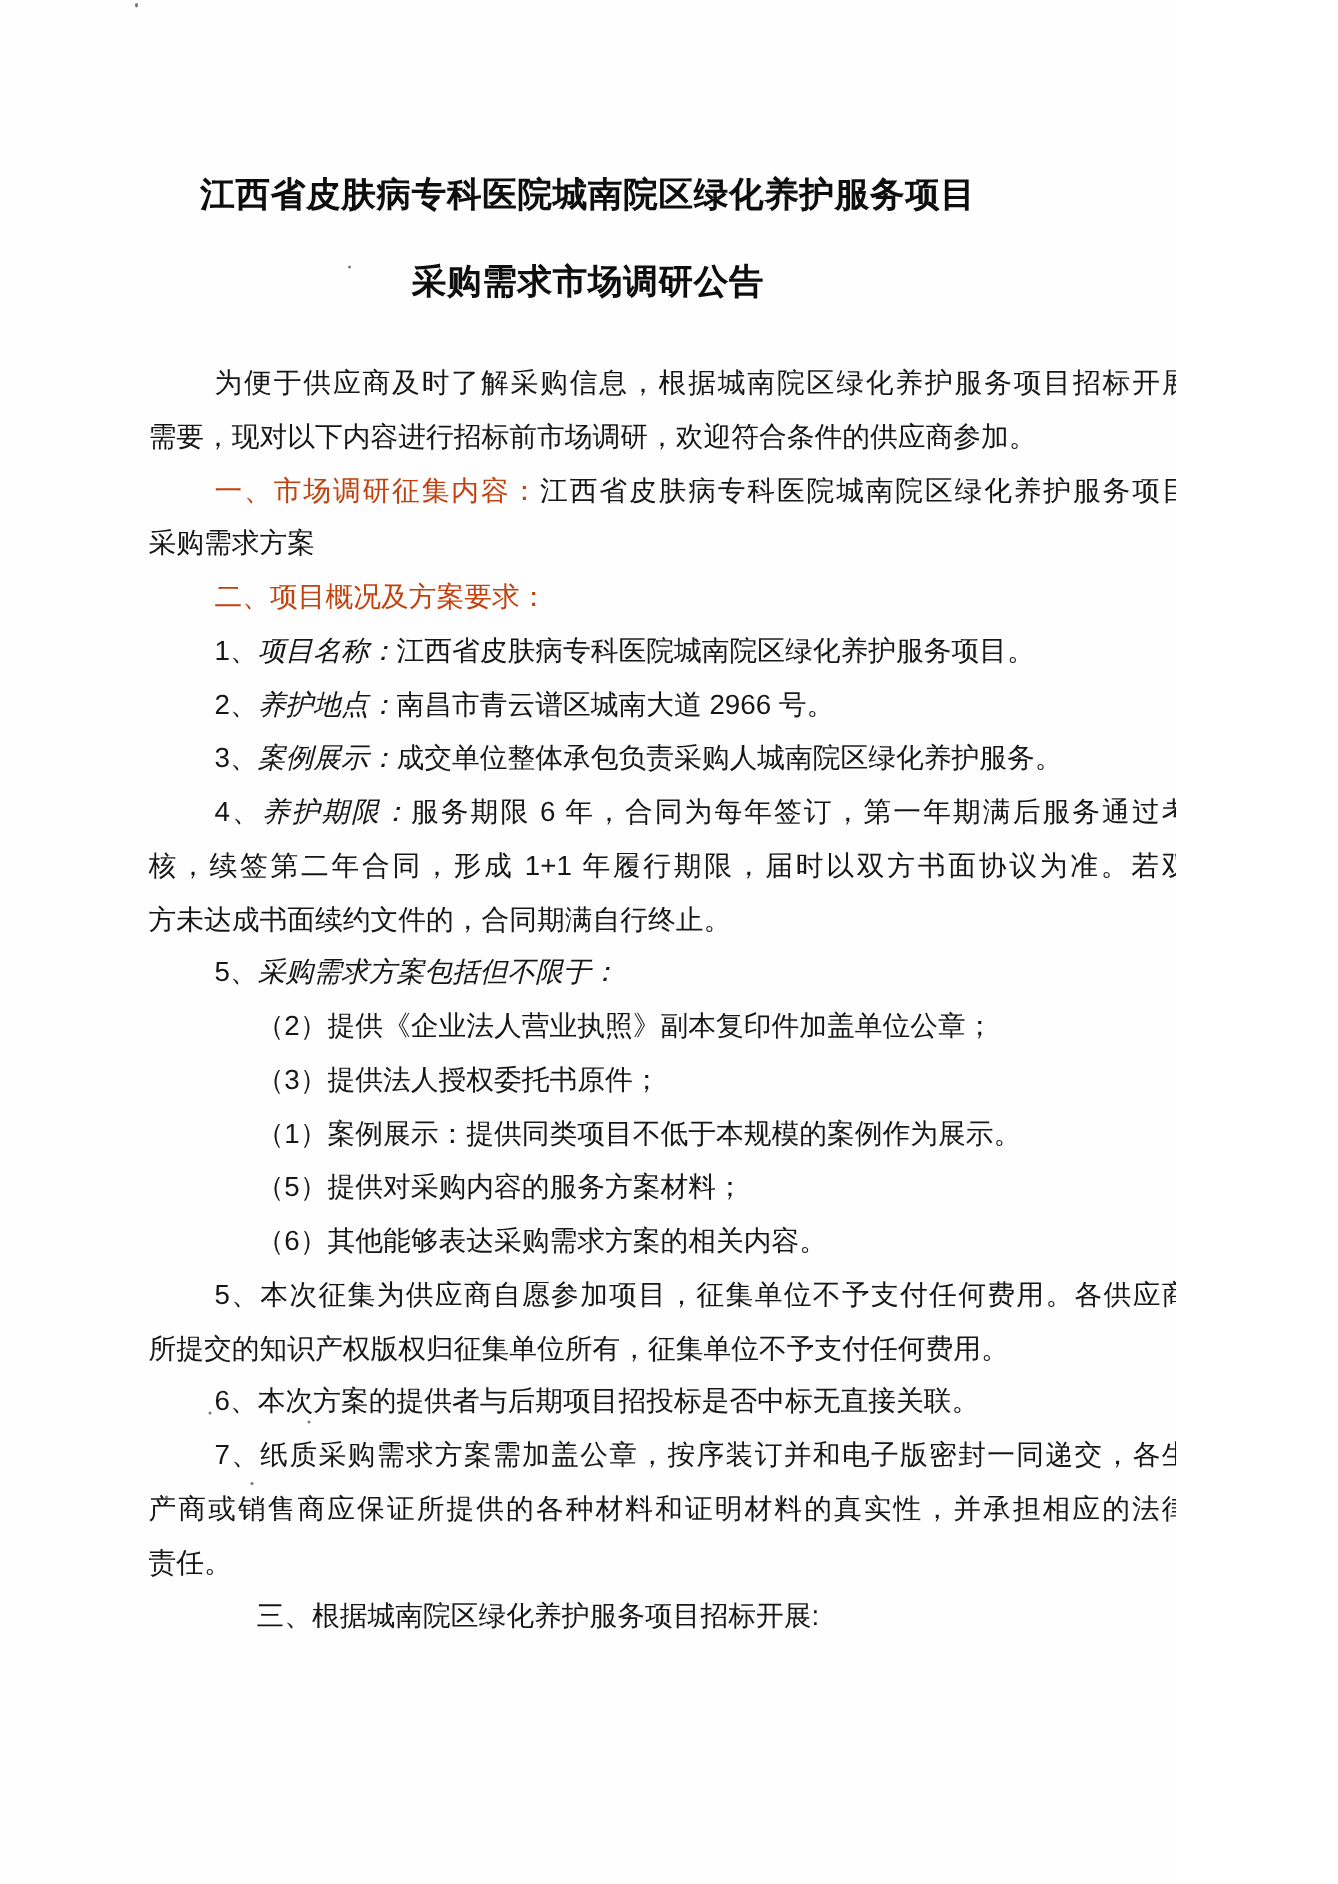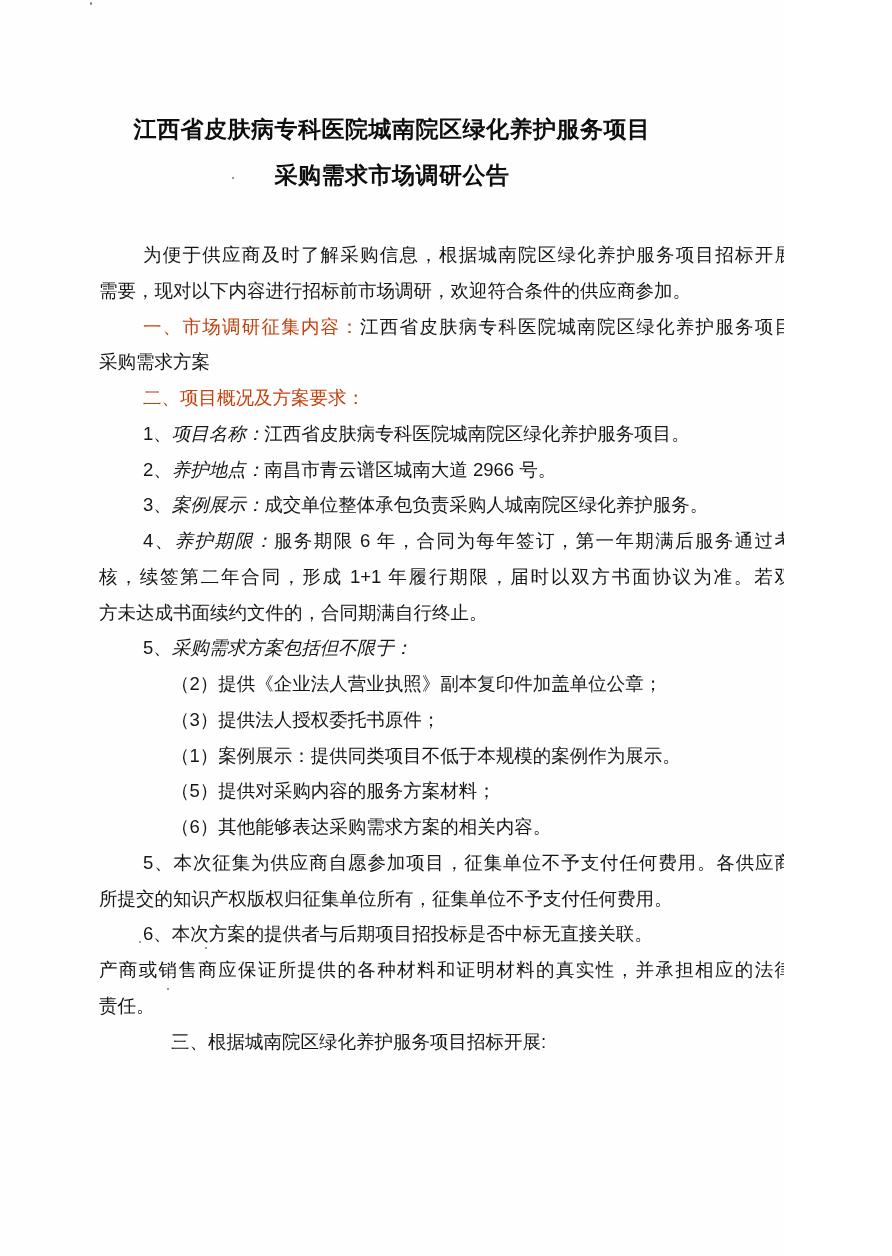--- a/index.html
+++ b/index.html
@@ -22,21 +22,21 @@
     left: 0;
     width: 100%;
     text-align: center;
     font-size: 23px;
     font-weight: 800;
     letter-spacing: 0.5px;
     line-height: 30px;
     color: #0e0e0e;
   }
   #title-line1 { top: 114px; }
-  #title-line2 { top: 160px; }
+  #title-line2 { top: 172px; }
   .doc-body {
     position: absolute;
     left: 99px;
     top: 237px;
     width: 694px;
     font-size: 18.5px;
     color: #161616;
   }
   .bline {
     height: 35.75px;
@@ -87,20 +87,21 @@
       <div class="bline l0"><span class="s-n">方未达成书面续约文件的，合同期满自行终止。</span></div>
       <div class="bline l1"><span class="s-n">5、</span><span class="s-i">采购需求方案包括但不限于：</span></div>
       <div class="bline l2"><span class="s-n">（2）提供《企业法人营业执照》副本复印件加盖单位公章；</span></div>
       <div class="bline l2"><span class="s-n">（3）提供法人授权委托书原件；</span></div>
       <div class="bline l2"><span class="s-n">（1）案例展示：提供同类项目不低于本规模的案例作为展示。</span></div>
       <div class="bline l2"><span class="s-n">（5）提供对采购内容的服务方案材料；</span></div>
       <div class="bline l2"><span class="s-n">（6）其他能够表达采购需求方案的相关内容。</span></div>
       <div class="bline l1 fill"><span class="s-n">5、本次征集为供应商自愿参加项目，征集单位不予支付任何费用。各供应商</span></div>
       <div class="bline l0"><span class="s-n">所提交的知识产权版权归征集单位所有，征集单位不予支付任何费用。</span></div>
       <div class="bline l1"><span class="s-n">6、本次方案的提供者与后期项目招投标是否中标无直接关联。</span></div>
+      <div class="bline l1 fill"><span class="s-n">7、纸质采购需求方案需加盖公章，按序装订并和电子版密封一同递交，各生</span></div>
       <div class="bline l0 fill"><span class="s-n">产商或销售商应保证所提供的各种材料和证明材料的真实性，并承担相应的法律</span></div>
       <div class="bline l0"><span class="s-n">责任。</span></div>
       <div class="bline l2"><span class="s-n">三、根据城南院区绿化养护服务项目招标开展:</span></div>
     </div>
 
   <div class="speck" style="left:90px;  top:2px;    width:2px; height:3px;"></div>
   <div class="speck" style="left:232px; top:177px;  width:2px; height:2px;"></div>
   <div class="speck" style="left:827px; top:210px;  width:3px; height:5px; border-radius:1px;"></div>
   <div class="speck" style="left:139px; top:941px;  width:2px; height:2px;"></div>
   <div class="speck" style="left:205px; top:947px;  width:2px; height:2px;"></div>

